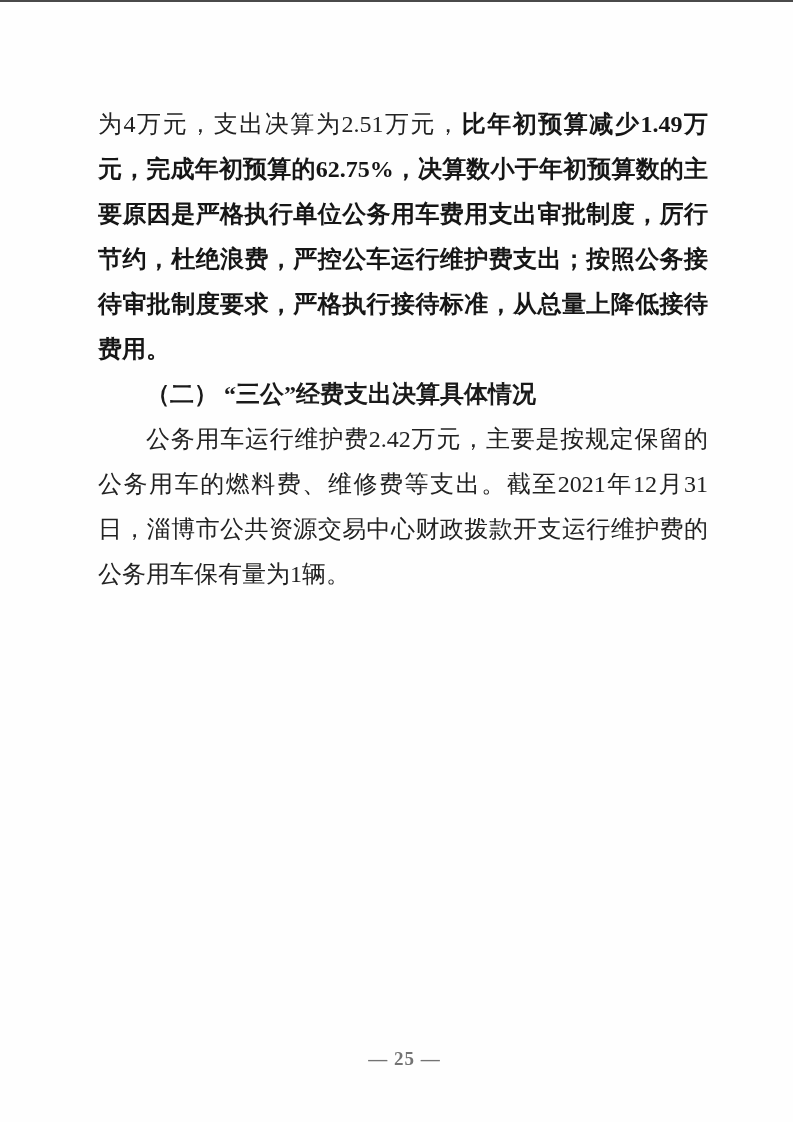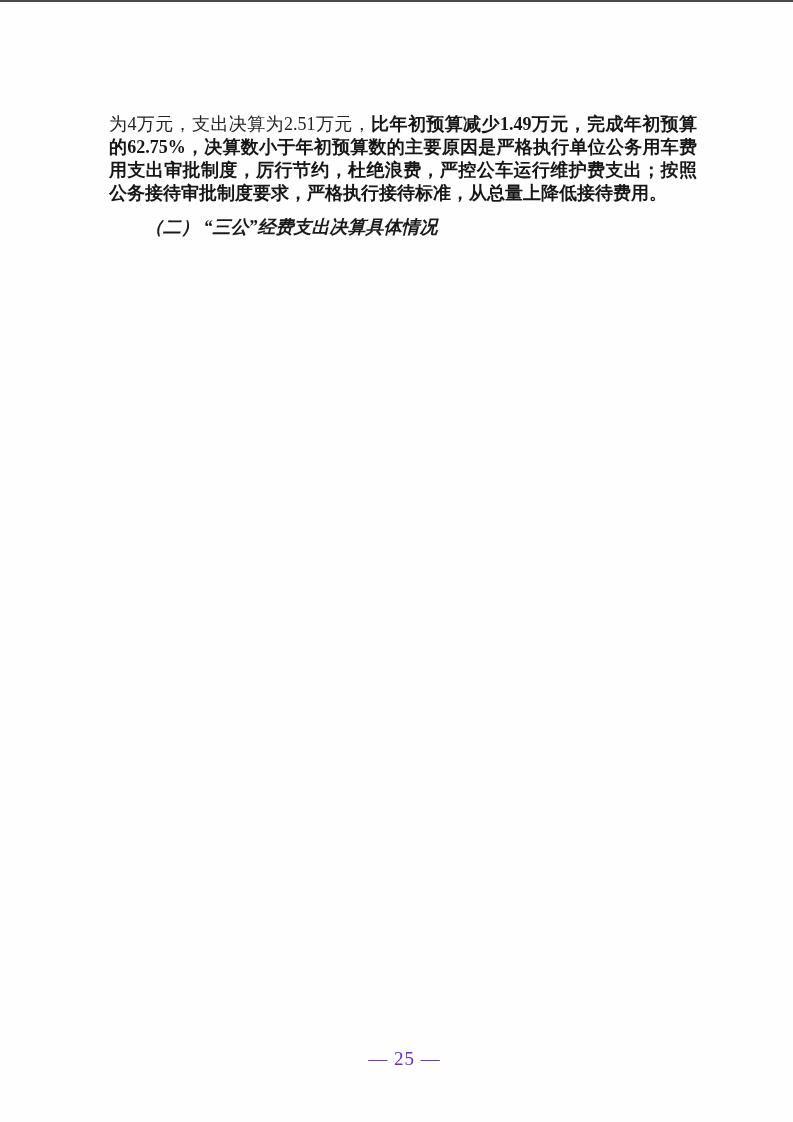--- a/index.html
+++ b/index.html
@@ -21,52 +21,53 @@
     height: 2px;
     background: #4a4a4a;
   }
   .doc-body {
     position: absolute;
     left: 98px;
     top: 102px;
     width: 610px;
   }
   p.para {
-    margin: 11px;
-    font-size: 18px;
-    line-height: 23px;
+    margin: 0;
+    font-size: 24px;
+    line-height: 45px;
     text-align: justify;
     color: #222222;
     word-break: normal;
   }
   p.para.indent {
     text-indent: 2em;
   }
   .seg { font-weight: normal; }
   .seg.bold { font-weight: 700; color: #161616; }
   p.para.heading .seg {
     font-weight: 700;
-    font-style: italic;
     color: #1a1a1a;
   }
   .page-footer {
     position: absolute;
     left: 16px; right: 0;
     top: 1048px;
     text-align: center;
     font-size: 19px;
-    color: #6d28d9;
+    color: #737373;
     letter-spacing: 1px;
+    font-weight: bold;
   }
 </style>
 </head>
 <body>
 
 <div class="page">
   <div class="top-edge"></div>
   <main class="doc-body">
       <p class="para body"><span class="seg">为4万元，支出决算为2.51万元，</span><span class="seg bold">比年初预算减少1.49万元，完成年初预算的62.75%，决算数小于年初预算数的主要原因是严格执行单位公务用车费用支出审批制度，厉行节约，杜绝浪费，严控公车运行维护费支出；按照公务接待审批制度要求，严格执行接待标准，从总量上降低接待费用。</span></p>
       <p class="para heading indent"><span class="seg bold">（二） “三公”经费支出决算具体情况</span></p>
+      <p class="para body indent"><span class="seg">公务用车运行维护费2.42万元，主要是按规定保留的公务用车的燃料费、维修费等支出。截至2021年12月31日，淄博市公共资源交易中心财政拨款开支运行维护费的公务用车保有量为1辆。</span></p>
     </main>
   <footer class="page-footer">
     <span>— 25 —</span>
   </footer>
 </div>
 
 </body></html>

